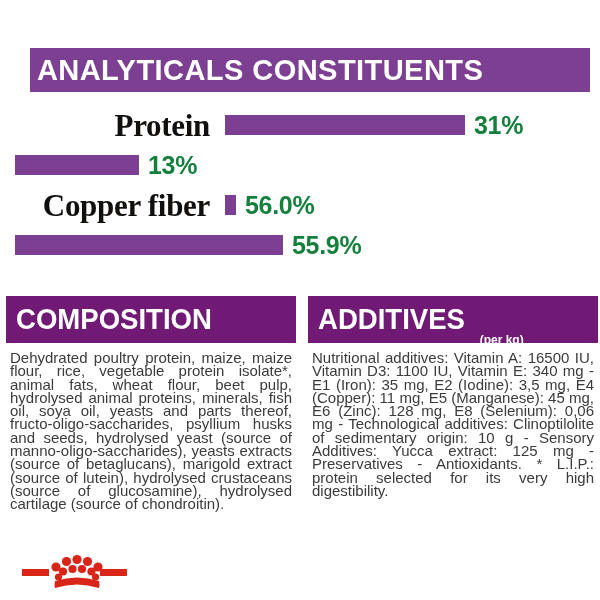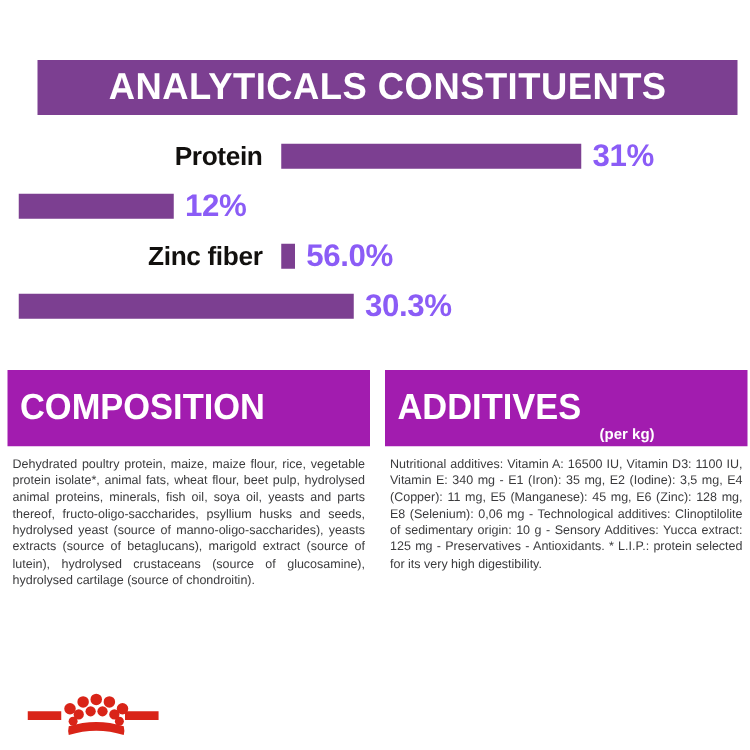--- a/index.html
+++ b/index.html
@@ -19,21 +19,21 @@
   .analytics-section {
     position: absolute;
     left: 0; top: 0;
     width: 600px;
     height: 282px;
   }
   .band {
     background: #7c3f91;
     display: flex;
     align-items: center;
-    justify-content: center;
+    justify-content: flex-start;
   }
   .analytics-band {
     position: absolute;
     left: 30px;
     top: 48px;
     width: 560px;
     height: 44px;
   }
   .analytics-band .band-title {
     color: #ffffff;
@@ -53,43 +53,43 @@
   }
   .chart-row {
     display: flex;
     align-items: center;
     height: 38px;
     margin-bottom: 2px;
   }
   .chart-label {
     width: 210px;
     text-align: right;
-    font-size: 21px;
+    font-size: 31px;
     font-weight: bold;
     color: #12100e;
     line-height: 1;
     padding-right: 0px;
-    font-family: Liberation Sans, sans-serif;
+    font-family: Liberation Serif, serif;
     letter-spacing: -0.3px;
   }
   .bar-wrap {
     display: flex;
     align-items: center;
     margin-left: 15px;
     flex: 1;
   }
   .bar {
     height: 20px;
     background: #7c3f91;
     flex: none;
   }
   .bar-value {
     font-size: 25px;
     font-weight: bold;
-    color: #8b5cf6;
+    color: #15803d;
     margin-left: 9px;
     line-height: 1;
     white-space: nowrap;
     letter-spacing: -0.3px;
   }
 
   
   .panels {
     position: absolute;
     left: 0;
@@ -97,25 +97,25 @@
     width: 600px;
     display: flex;
   }
   .panel {
     width: 290px;
   }
   .panel-left { margin-left: 6px; }
   .panel-right { margin-left: 12px; }
 
   .panel-band {
-    height: 61px;
+    height: 47px;
     width: 100%;
     display: flex;
     align-items: center;
-    background: #a21caf;
+    background: #701a75;
     padding-left: 10px;
     box-sizing: border-box;
   }
   .panel-band .band-title {
     color: #ffffff;
     font-size: 29px;
     font-weight: bold;
     line-height: 1;
     transform: scaleX(0.95);
     transform-origin: left center;
@@ -124,21 +124,21 @@
   .panel-band .band-sub {
     color: #ffffff;
     font-size: 12px;
     font-weight: bold;
     line-height: 1;
     margin-left: 7px;
     white-space: nowrap;
     margin-top: 40px;
   }
   .panel-body {
-    font-size: 10px;
+    font-size: 15px;
     line-height: 13.3px;
     color: #3b3b3d;
     text-align: justify;
     padding: 8px 4px 0 4px;
     box-sizing: border-box;
     font-family: "Liberation Sans", sans-serif;
   }
 
   
   .logo {
@@ -164,36 +164,36 @@
       <div class="chart-label">Protein</div>
       <div class="bar-wrap">
         <div class="bar" style="width:240px"></div>
         <div class="bar-value">31%</div>
       </div>
     </div>
 
     <div class="chart-row">
       <div class="bar-wrap">
         <div class="bar" style="width:124px"></div>
-        <div class="bar-value">12%</div>
-      </div>
-    </div>
-
-    <div class="chart-row">
-      <div class="chart-label">Zinc fiber</div>
+        <div class="bar-value">13%</div>
+      </div>
+    </div>
+
+    <div class="chart-row">
+      <div class="chart-label">Copper fiber</div>
       <div class="bar-wrap">
         <div class="bar" style="width:11px"></div>
         <div class="bar-value">56.0%</div>
       </div>
     </div>
 
     <div class="chart-row">
       <div class="bar-wrap">
         <div class="bar" style="width:268px"></div>
-        <div class="bar-value">30.3%</div>
+        <div class="bar-value">55.9%</div>
       </div>
     </div>
 
   </div>
 </div>
 
 <div class="panels">
 
   <div class="panel panel-left">
     <div class="panel-band">

